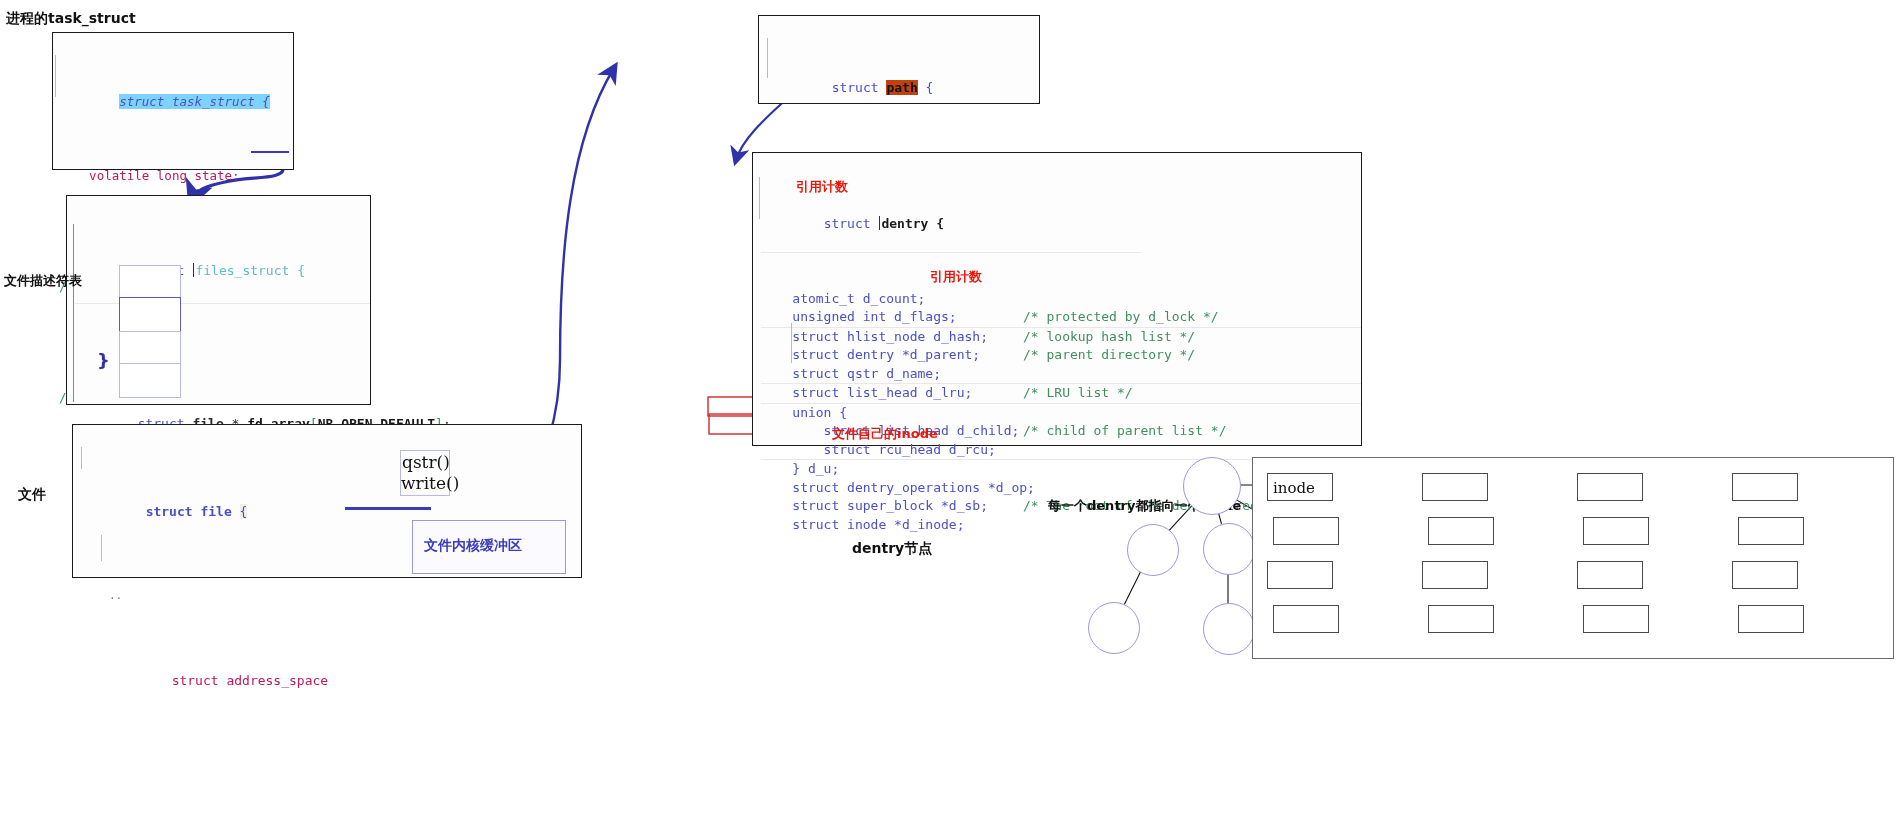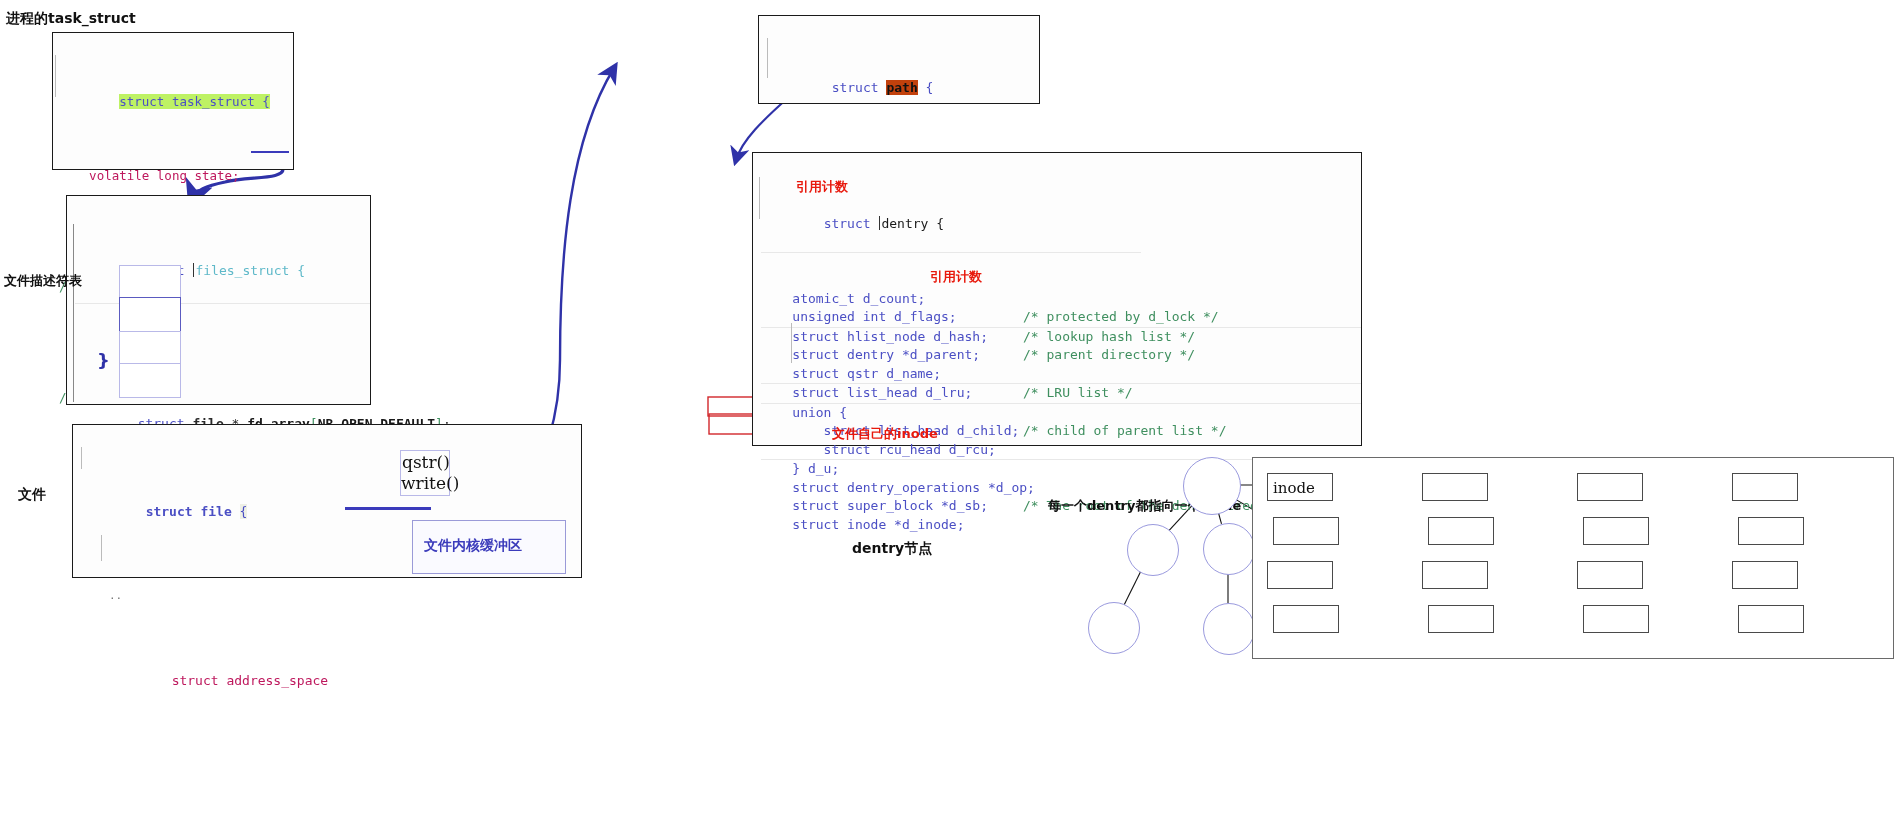--- a/index.html
+++ b/index.html
@@ -10,21 +10,21 @@
   .code{font-family:"DejaVu Sans Mono","Liberation Mono",monospace;white-space:pre;}
 
   
   .codebox{background:#fdfdfd;border:1px solid #1a1a1a;}
   .kw{color:#4b4fc4;}          
   .typ{color:#5fb9c9;}         
   .typ2{color:#be185d;}
   .id{color:#1a1a1a;}          
   .cmt{color:#3f8f5f;}         
   .plain{color:#2b2b2b;}
-  .hl-grey{background:#bef264;}
+  .hl-grey{background:#7dd3fc;font-style:italic;}
   .hl-yellow{background:#c2410c;}
   .hl-faint{background:#eef0e6;}
   .cursor{display:inline-block;width:1px;height:14px;background:#333;
           vertical-align:-2px;margin:0 1px;}
   .rowline{border-bottom:1px solid #e8e8e8;}
 
   .cn{font-family:"DejaVu Sans","Liberation Sans",sans-serif;font-weight:bold;color:#111;}
   .cn-red{font-family:"DejaVu Sans","Liberation Sans",sans-serif;font-weight:bold;color:#e8180c;}
   .cn-blue{font-family:"DejaVu Sans","Liberation Sans",sans-serif;font-weight:bold;color:#3b3bbb;}
   .serif{font-family:"DejaVu Serif","Liberation Serif",serif;}
@@ -170,21 +170,21 @@
       <div class="typ2">    struct vfsmount *mnt;</div>
       <div class="typ2">    struct dentry *dentry;</div>
       <div class="kw">};</div>
     </div>
     <div class="abs" style="left:8px;top:22px;width:0;height:40px;border-left:1px solid #bbb;"></div>
   </div>
 
   <div class="abs codebox" style="left:752px;top:152px;width:608px;height:292px;">
     <div class="code" style="padding:6px 0 0 8px;font-size:13px;line-height:18.5px;">
       <div class="rowline" style="width:380px;">
-        <span class="kw">struct </span><span class="cursor"></span><span class="id" style="font-weight:normal;margin-top:6px;">dentry {</span>
+        <span class="kw">struct </span><span class="cursor"></span><span class="id" style="font-weight:bold;margin-top:6px;">dentry {</span>
       </div>
       <div id="dentry-rows"><div style="display: flex;"><span class="kw" style="min-width: 262px;">    atomic_t d_count;</span><span class="cmt"></span></div><div class="rowline" style="display: flex;"><span class="kw" style="min-width: 262px;">    unsigned int d_flags;</span><span class="cmt">/* protected by d_lock */</span></div><div style="display: flex;"><span class="kw" style="min-width: 262px;">    struct hlist_node d_hash;</span><span class="cmt">/* lookup hash list */</span></div><div style="display: flex;"><span class="kw" style="min-width: 262px;">    struct dentry *d_parent;</span><span class="cmt">/* parent directory */</span></div><div class="rowline" style="display: flex;"><span class="kw" style="min-width: 262px;">    struct qstr d_name;</span><span class="cmt"></span></div><div class="rowline" style="display: flex;"><span class="kw" style="min-width: 262px;">    struct list_head d_lru;</span><span class="cmt">/* LRU list */</span></div><div style="display: flex;"><span class="kw" style="min-width: 262px;">    union {</span><span class="cmt"></span></div><div style="display: flex;"><span class="kw" style="min-width: 262px;">        struct list_head d_child;</span><span class="cmt">/* child of parent list */</span></div><div class="rowline" style="display: flex;"><span class="kw" style="min-width: 262px;">        struct rcu_head d_rcu;</span><span class="cmt"></span></div><div style="display: flex;"><span class="kw" style="min-width: 262px;">    } d_u;</span><span class="cmt"></span></div><div style="display: flex;"><span class="kw" style="min-width: 262px;">    struct dentry_operations *d_op;</span><span class="cmt"></span></div><div style="display: flex;"><span class="kw" style="min-width: 262px;">    struct super_block *d_sb;</span><span class="cmt">/* The root of the dentry tree */</span></div><div style="display: flex;"><span class="kw" style="min-width: 262px;">    struct inode *d_inode;</span><span class="cmt"></span></div></div>
     </div>
     <div class="abs" style="left:6px;top:24px;width:0;height:42px;border-left:1px solid #bbb;"></div>
     <div class="abs" style="left:38px;top:170px;width:0;height:40px;border-left:1px solid #bbb;"></div>
   </div>
 
   <div class="abs cn-red" style="left:796px;top:178px;font-size:13px;">引用计数</div>
   <div class="abs cn-red" style="left:930px;top:268px;font-size:13px;">引用计数</div>
   <div class="abs cn-red" style="left:832px;top:425px;font-size:13px;">文件自己的inode</div>

